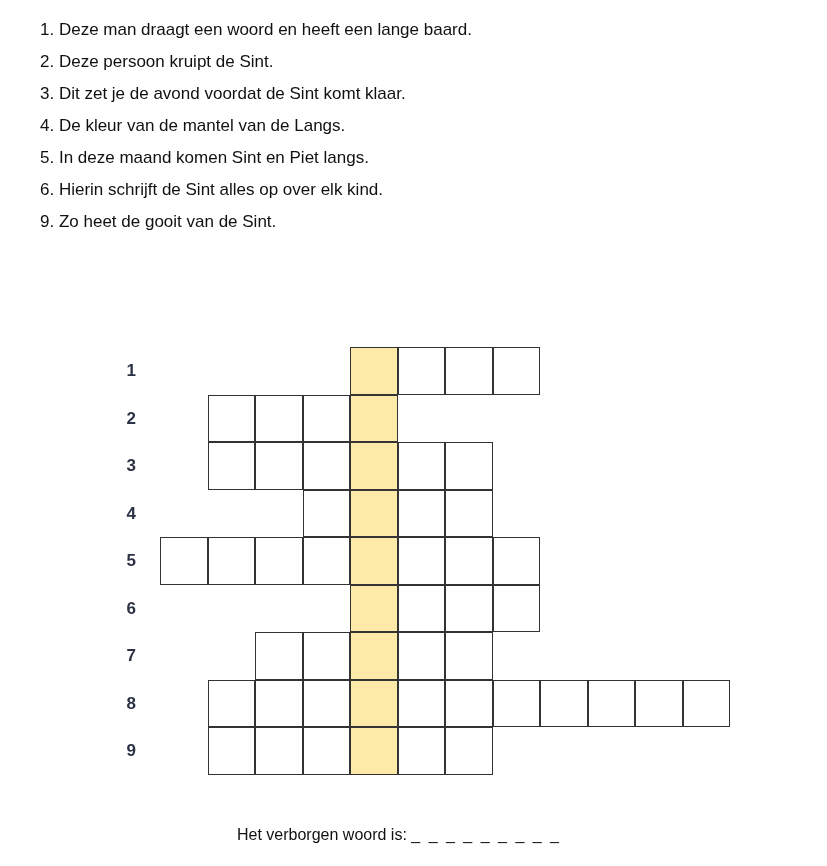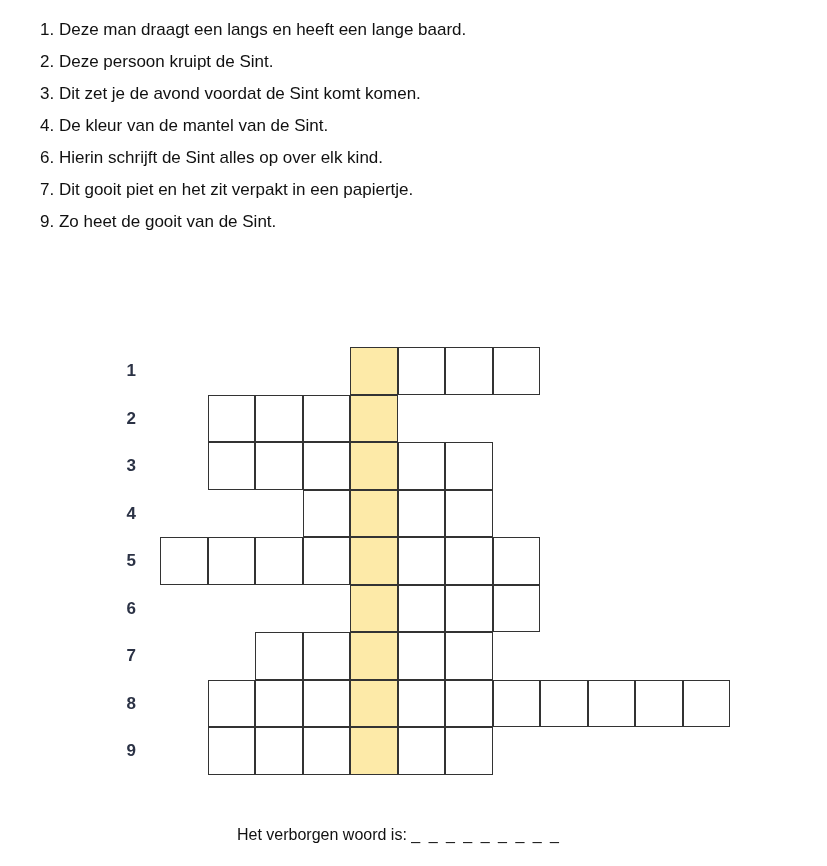--- a/index.html
+++ b/index.html
@@ -94,26 +94,26 @@
   }
   #answer-line .answer-blanks {
     display: inline;
     letter-spacing: 2px;
   }
 </style>
 </head>
 <body>
 
 <ol id="clue-list">
-    <li><span class="clue-num">1.</span> <span class="clue-text">Deze man draagt een langs en heeft een lange baard.</span></li>
+    <li><span class="clue-num">1.</span> <span class="clue-text">Deze man draagt een woord en heeft een lange baard.</span></li>
     <li><span class="clue-num">2.</span> <span class="clue-text">Deze persoon kruipt de Sint.</span></li>
-    <li><span class="clue-num">3.</span> <span class="clue-text">Dit zet je de avond voordat de Sint komt komen.</span></li>
-    <li><span class="clue-num">4.</span> <span class="clue-text">De kleur van de mantel van de Sint.</span></li>
+    <li><span class="clue-num">3.</span> <span class="clue-text">Dit zet je de avond voordat de Sint komt klaar.</span></li>
+    <li><span class="clue-num">4.</span> <span class="clue-text">De kleur van de mantel van de Langs.</span></li>
+    <li><span class="clue-num">5.</span> <span class="clue-text">In deze maand komen Sint en Piet langs.</span></li>
     <li><span class="clue-num">6.</span> <span class="clue-text">Hierin schrijft de Sint alles op over elk kind.</span></li>
-    <li><span class="clue-num">7.</span> <span class="clue-text">Dit gooit piet en het zit verpakt in een papiertje.</span></li>
     <li><span class="clue-num">9.</span> <span class="clue-text">Zo heet de gooit van de Sint.</span></li>
   </ol>
 
 <div id="crossword">
     <div class="row-label" style="left: 110px; top: 347px;">1</div>
     <div class="grid-row" style="left: 0px; top: 347px; width: 827px;">
       <div class="cell highlight" style="left: 350px;"></div>
       <div class="cell" style="left: 397.5px;"></div>
       <div class="cell" style="left: 445px;"></div>
       <div class="cell" style="left: 492.5px;"></div>

